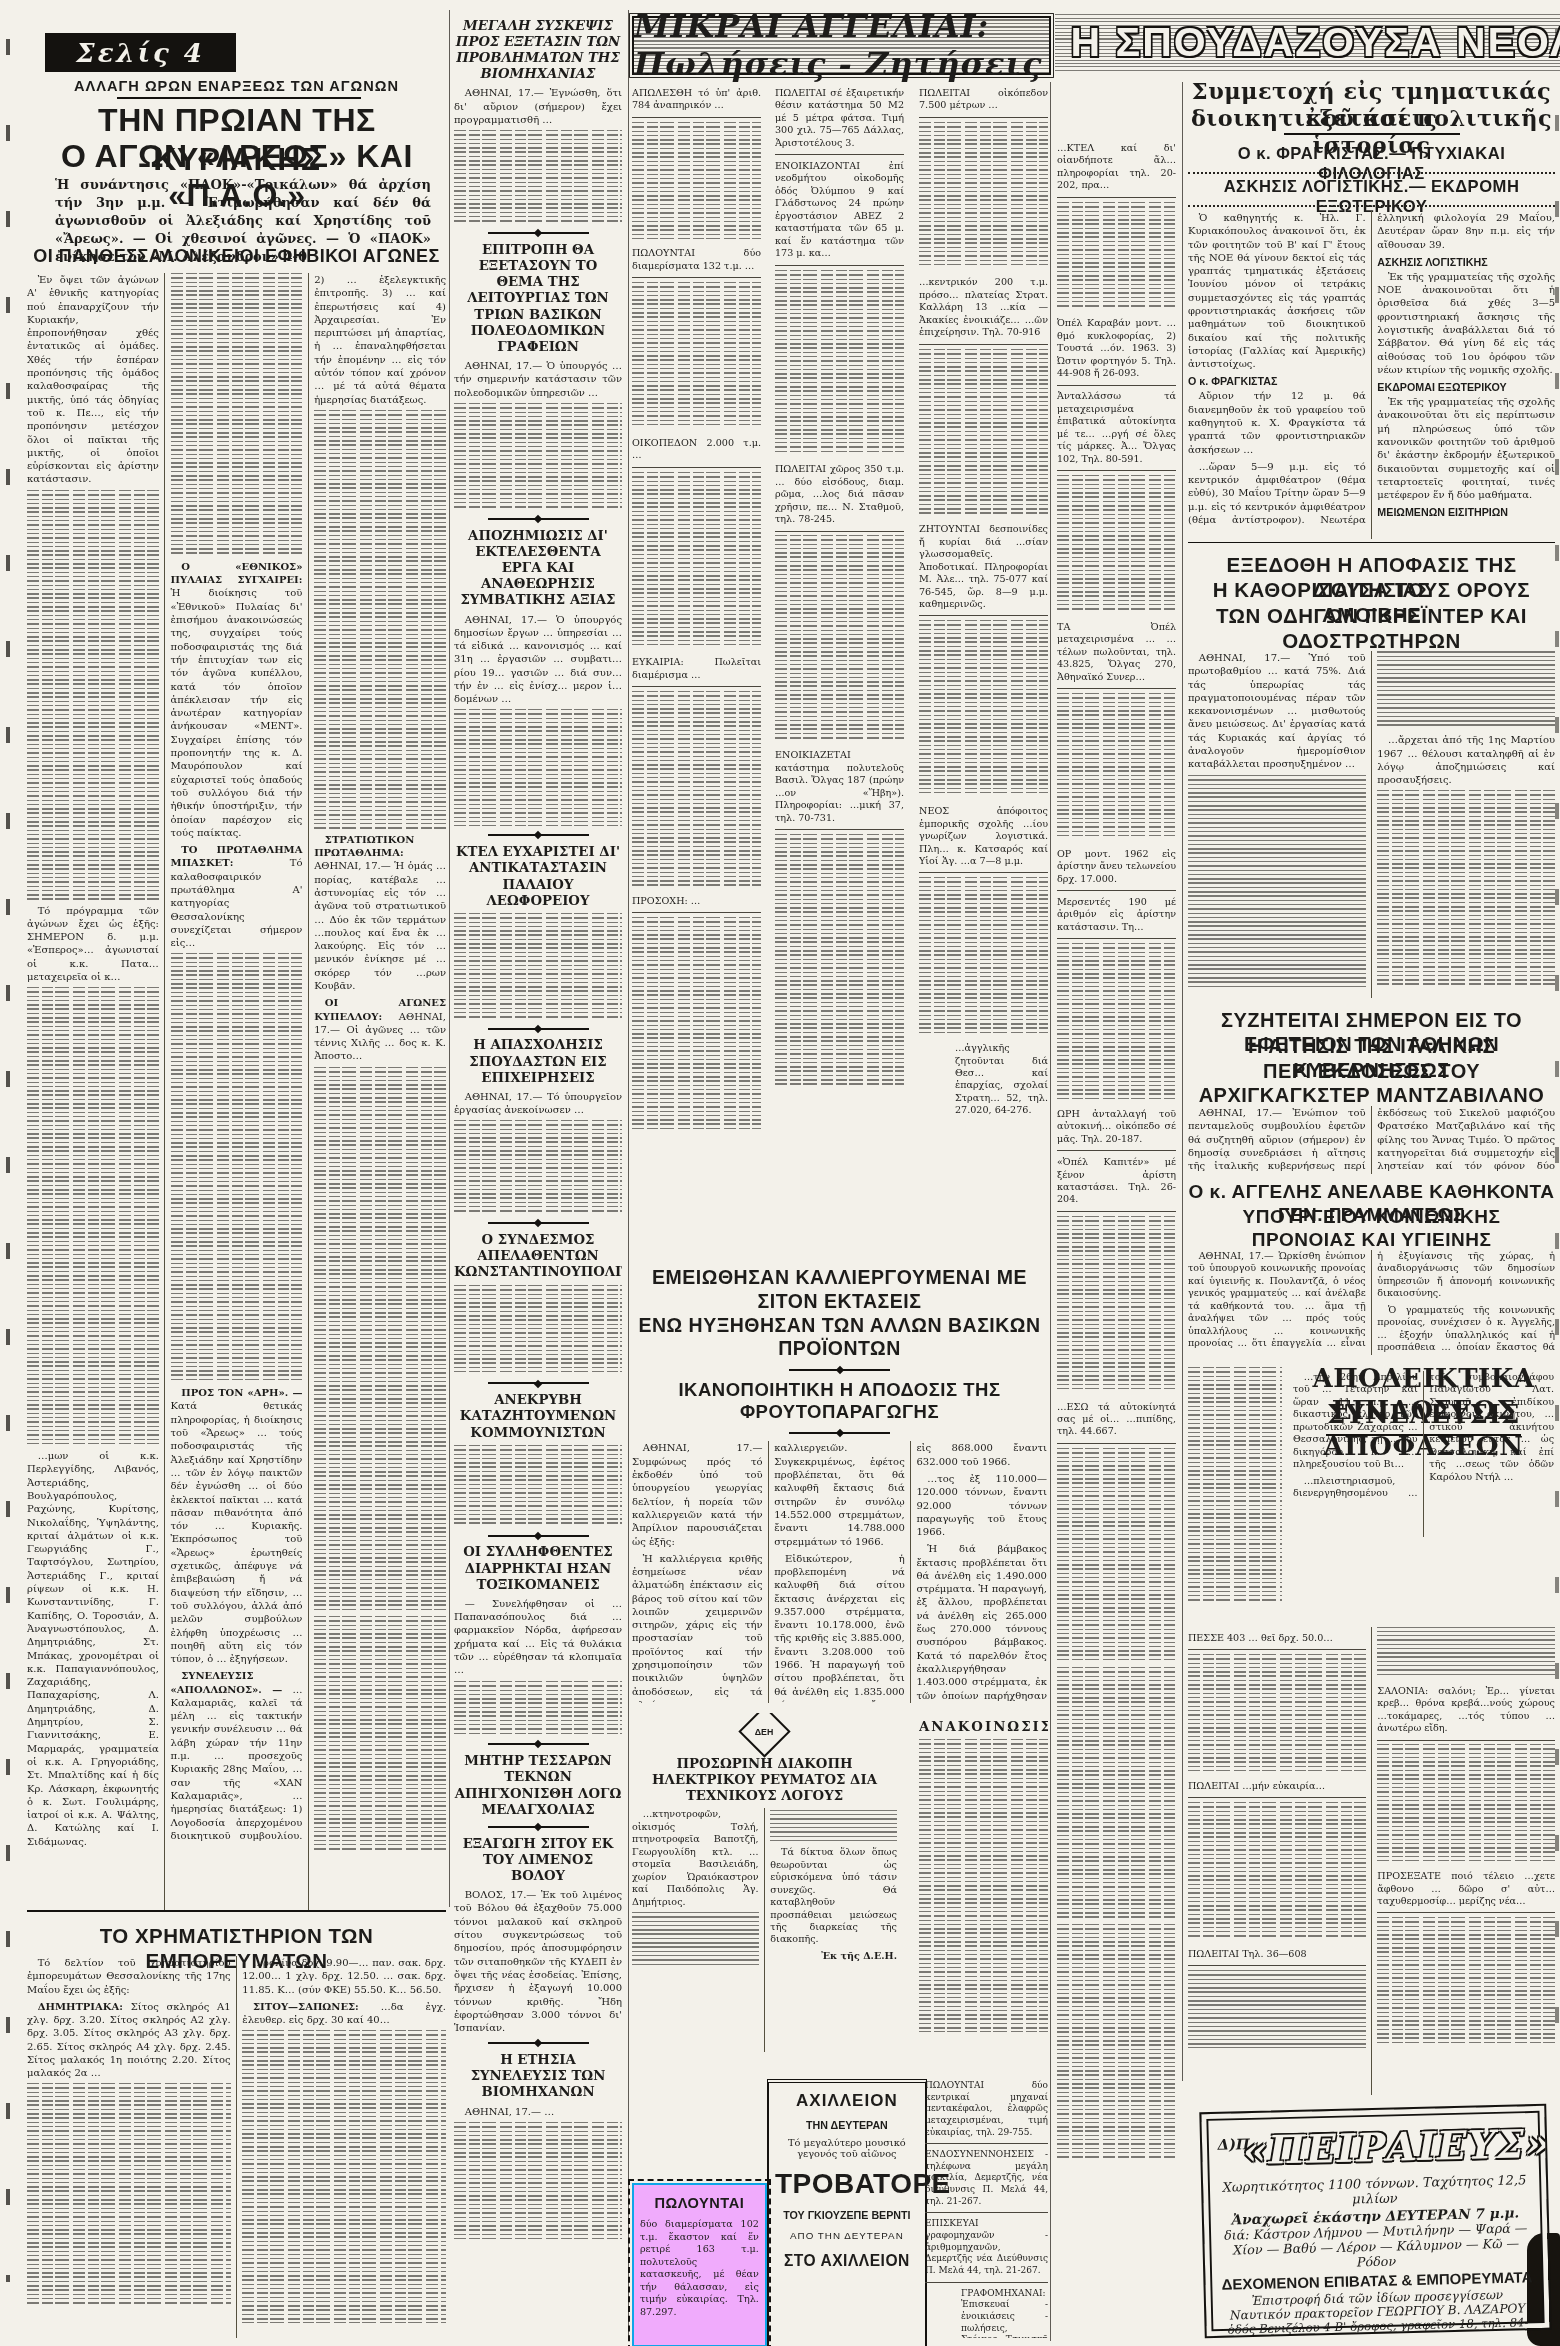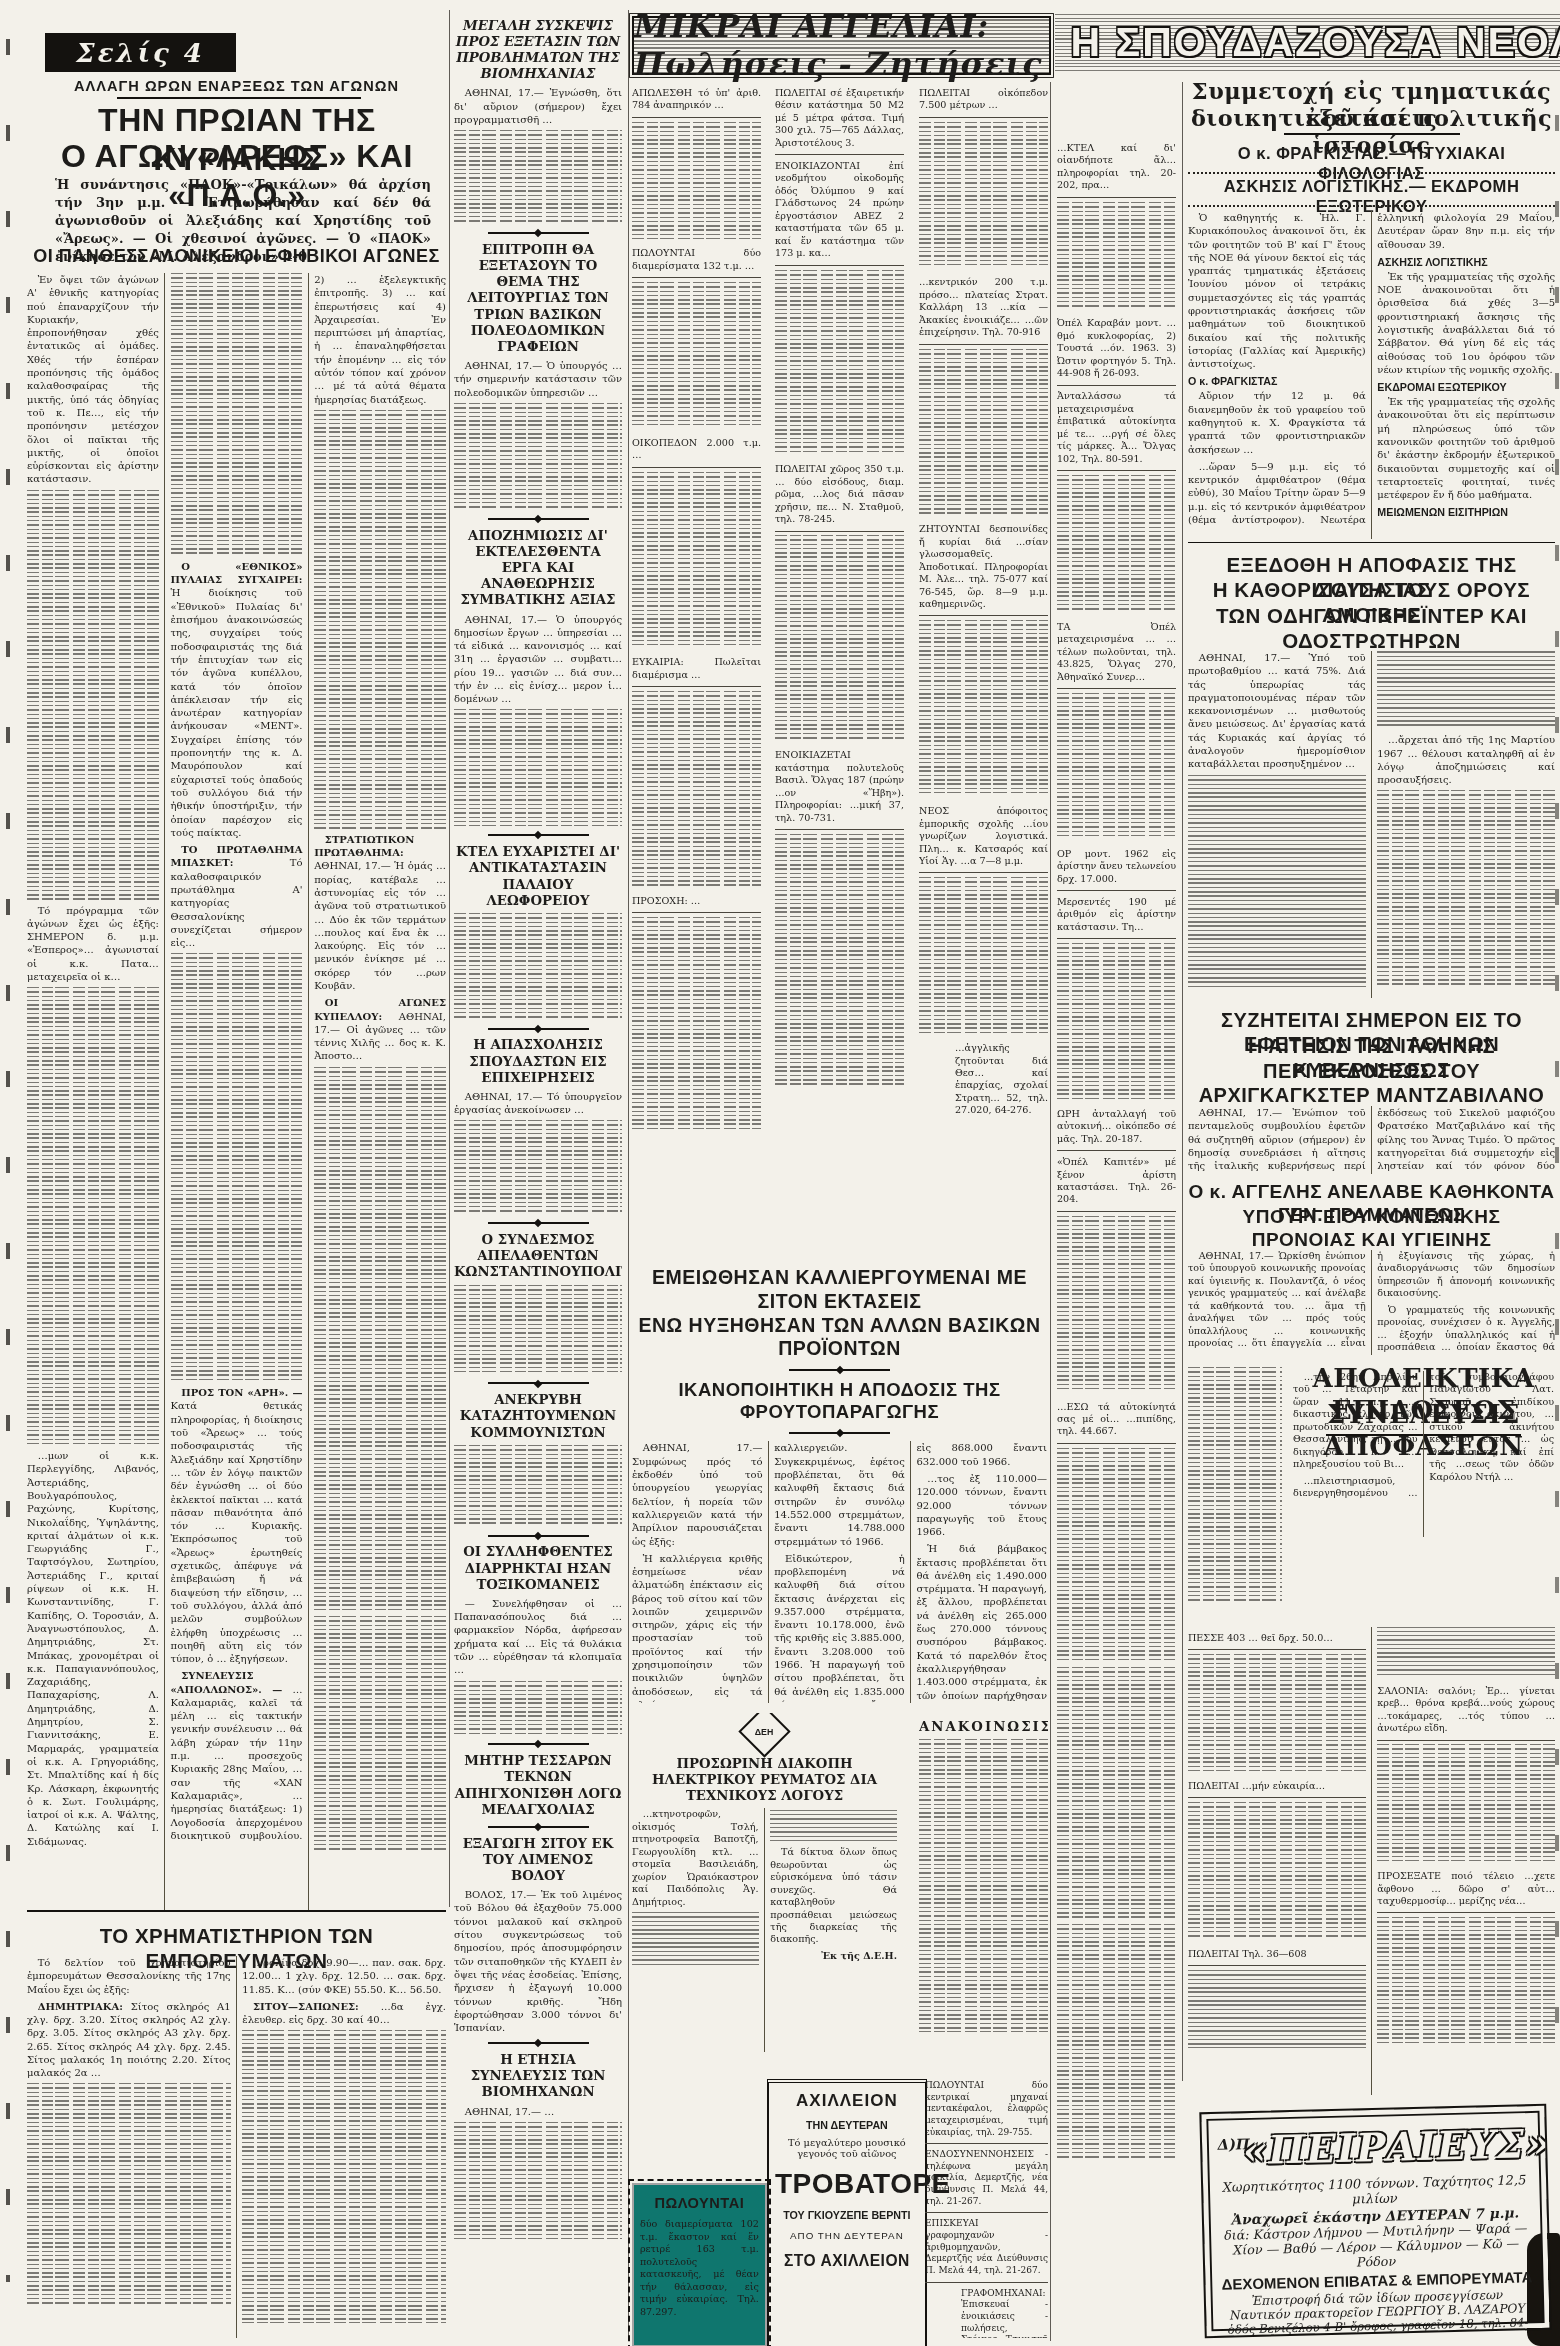--- a/index.html
+++ b/index.html
@@ -17,21 +17,21 @@
   .small{font-size:9.6px;line-height:1.3;}
   .ad{font-size:9.6px;line-height:1.3;text-align:justify;padding:4.9px 0;border-bottom:1px solid #4a463d;}
   .ad:last-child{border-bottom:none;margin-left:36px;}
   .headmid{font-weight:bold;font-size:13.3px;line-height:1.22;text-align:center;margin:5.9px 0 3.9px;}
   .div1{width:101px;margin:7.8px auto;border-top:2px solid #14120f;position:relative;}
   .div1::after{content:"";position:absolute;left:50%;top:-3.9px;width:5.9px;height:5.9px;background:#14120f;transform:translateX(-50%) rotate(45deg);}
   .bighead{font-weight:bold;text-align:center;line-height:1.22;letter-spacing:0.5px;}
   .dotline{border-bottom:2px dotted #26241f;height:3.9px;margin:2px 0 4.9px;}
   .hatch{background:repeating-linear-gradient(0deg,rgba(30,28,24,.55) 0 1px,transparent 1px 3.5px);}
   .outline-text{color:#f3f1ea;text-shadow:-1.6px -1.6px 0 #14120f,1.6px -1.6px 0 #14120f,-1.6px 1.6px 0 #14120f,1.6px 1.6px 0 #14120f,0 2px 0 #14120f;}
-  .boxdash{border:2px solid #a3a3a3;outline:2px dashed #14120f;outline-offset:2px;background:#0f766e;}
+  .boxdash{border:2px solid #0ea5e9;outline:2px dashed #14120f;outline-offset:2px;background:#f0abfc;}
   .subhead-inline{font-weight:bold;font-size:10.7px;margin:4.9px 0 2px;font-family:"Liberation Sans","DejaVu Sans",sans-serif;}
   .cols2{column-count:2;column-gap:11.7px;column-rule:1px solid #55503f;}
   .cols3{column-count:3;column-gap:11.7px;column-rule:1px solid #55503f;}
   .edge-dash{position:absolute;width:3.9px;background:repeating-linear-gradient(180deg,#2c2a25 0 15.6px,transparent 15.6px 86px);opacity:.8;}
 </style>
 </head>
 <body>
 
 <div class="page">
 

